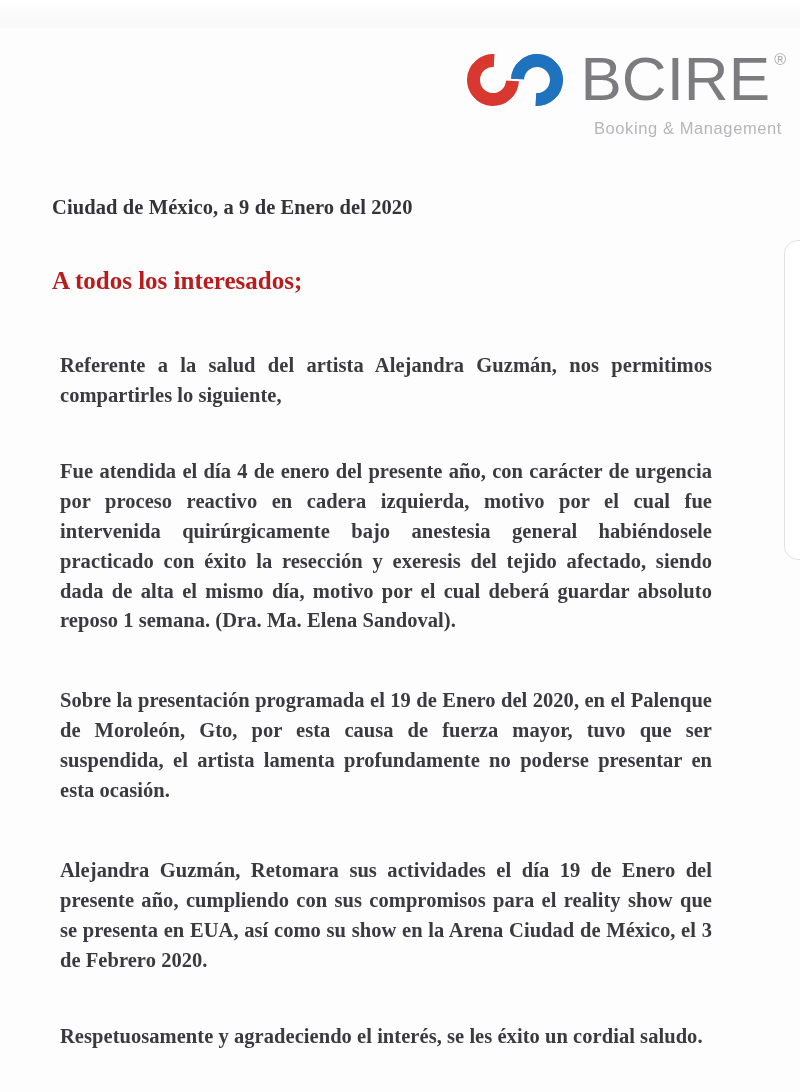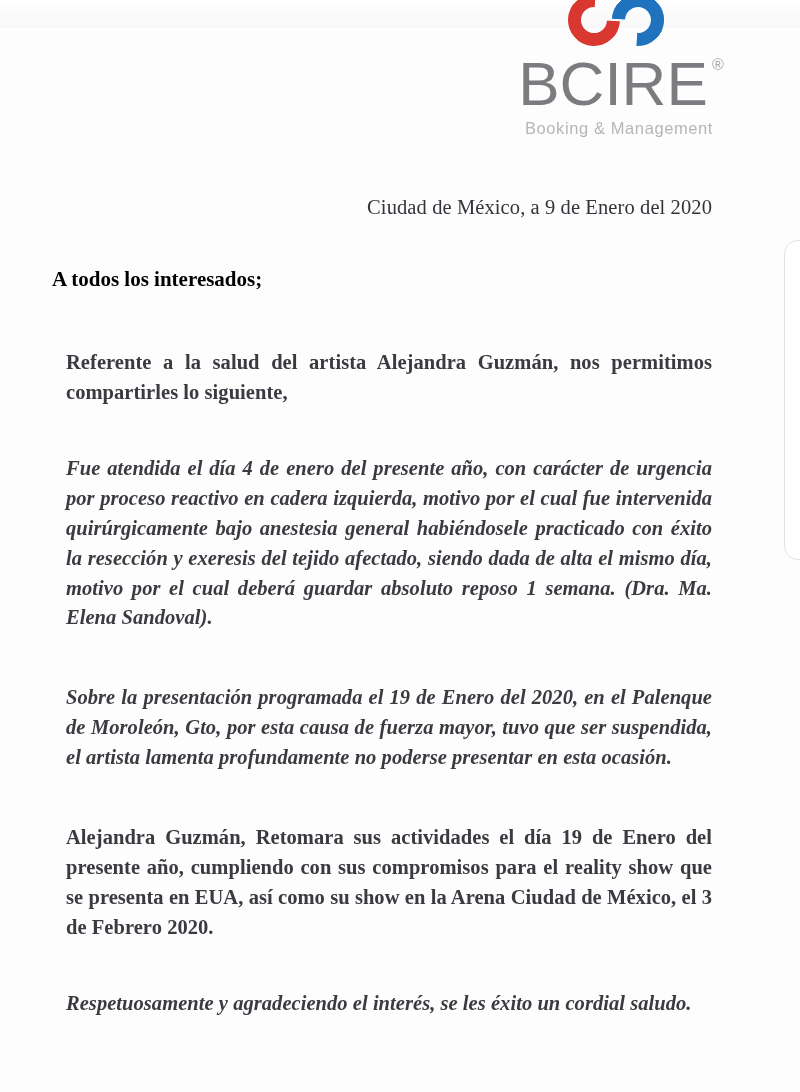--- a/index.html
+++ b/index.html
@@ -51,21 +51,20 @@
     top: 46px;
     width: 330px;
     height: 108px;
   }
   .logo-row {
     display: flex;
     align-items: center;
     justify-content: flex-end;
     gap: 8px;
     height: 66px;
-    flex-direction: column;
   }
   .logo-mark {
     width: 106px;
     height: 58px;
     position: relative;
     flex: 0 0 auto;
   }
   .ring {
     position: absolute;
     top: 4px;
@@ -107,63 +106,62 @@
   }
   .reg-mark {
     position: absolute;
     right: 0;
     top: 2px;
     font-size: 16px;
     color: #a9a9ad;
     font-family: "Liberation Sans", "DejaVu Sans", sans-serif;
   }
   .tagline {
-    text-align: center;
+    text-align: right;
     font-family: "Liberation Sans", "DejaVu Sans", sans-serif;
     font-size: 16.5px;
     color: #b6b6ba;
     letter-spacing: 0.6px;
     margin-top: 7px;
     padding-right: 4px;
     white-space: nowrap;
   }
 
   
   .letter {
     position: absolute;
     left: 52px;
     top: 196px;
     width: 660px;
   }
   .dateline {
-    text-align: right;
     font-size: 20.5px;
-    font-weight: normal;
+    font-weight: bold;
     color: #33333a;
     margin: 0 0 48px 0;
     letter-spacing: 0.1px;
   }
   .salutation {
-    font-size: 21px;
+    font-size: 25px;
     font-weight: bold;
-    color: #000000;
+    color: #b91c1c;
     margin: 8px 0 56px 0;
   }
   p.para {
     font-size: 20.5px;
     font-weight: bold;
     color: #3a3a40;
     text-align: justify;
     text-justify: inter-word;
     line-height: 1.46;
-    margin: 0 0 38px 14px;
+    margin: 0 0 38px 8px;
     letter-spacing: 0.05px;
   }
   p.para.gap-lg { margin-bottom: 46px; }
-  p.para.gap-xl { margin-bottom: 50px; font-style: italic; }
+  p.para.gap-xl { margin-bottom: 50px; }
 </style>
 </head>
 <body>
 
 <div class="top-band"></div>
 <div class="side-panel-edge"></div>
 
 <div class="page">
 
   <div class="logo-block">

